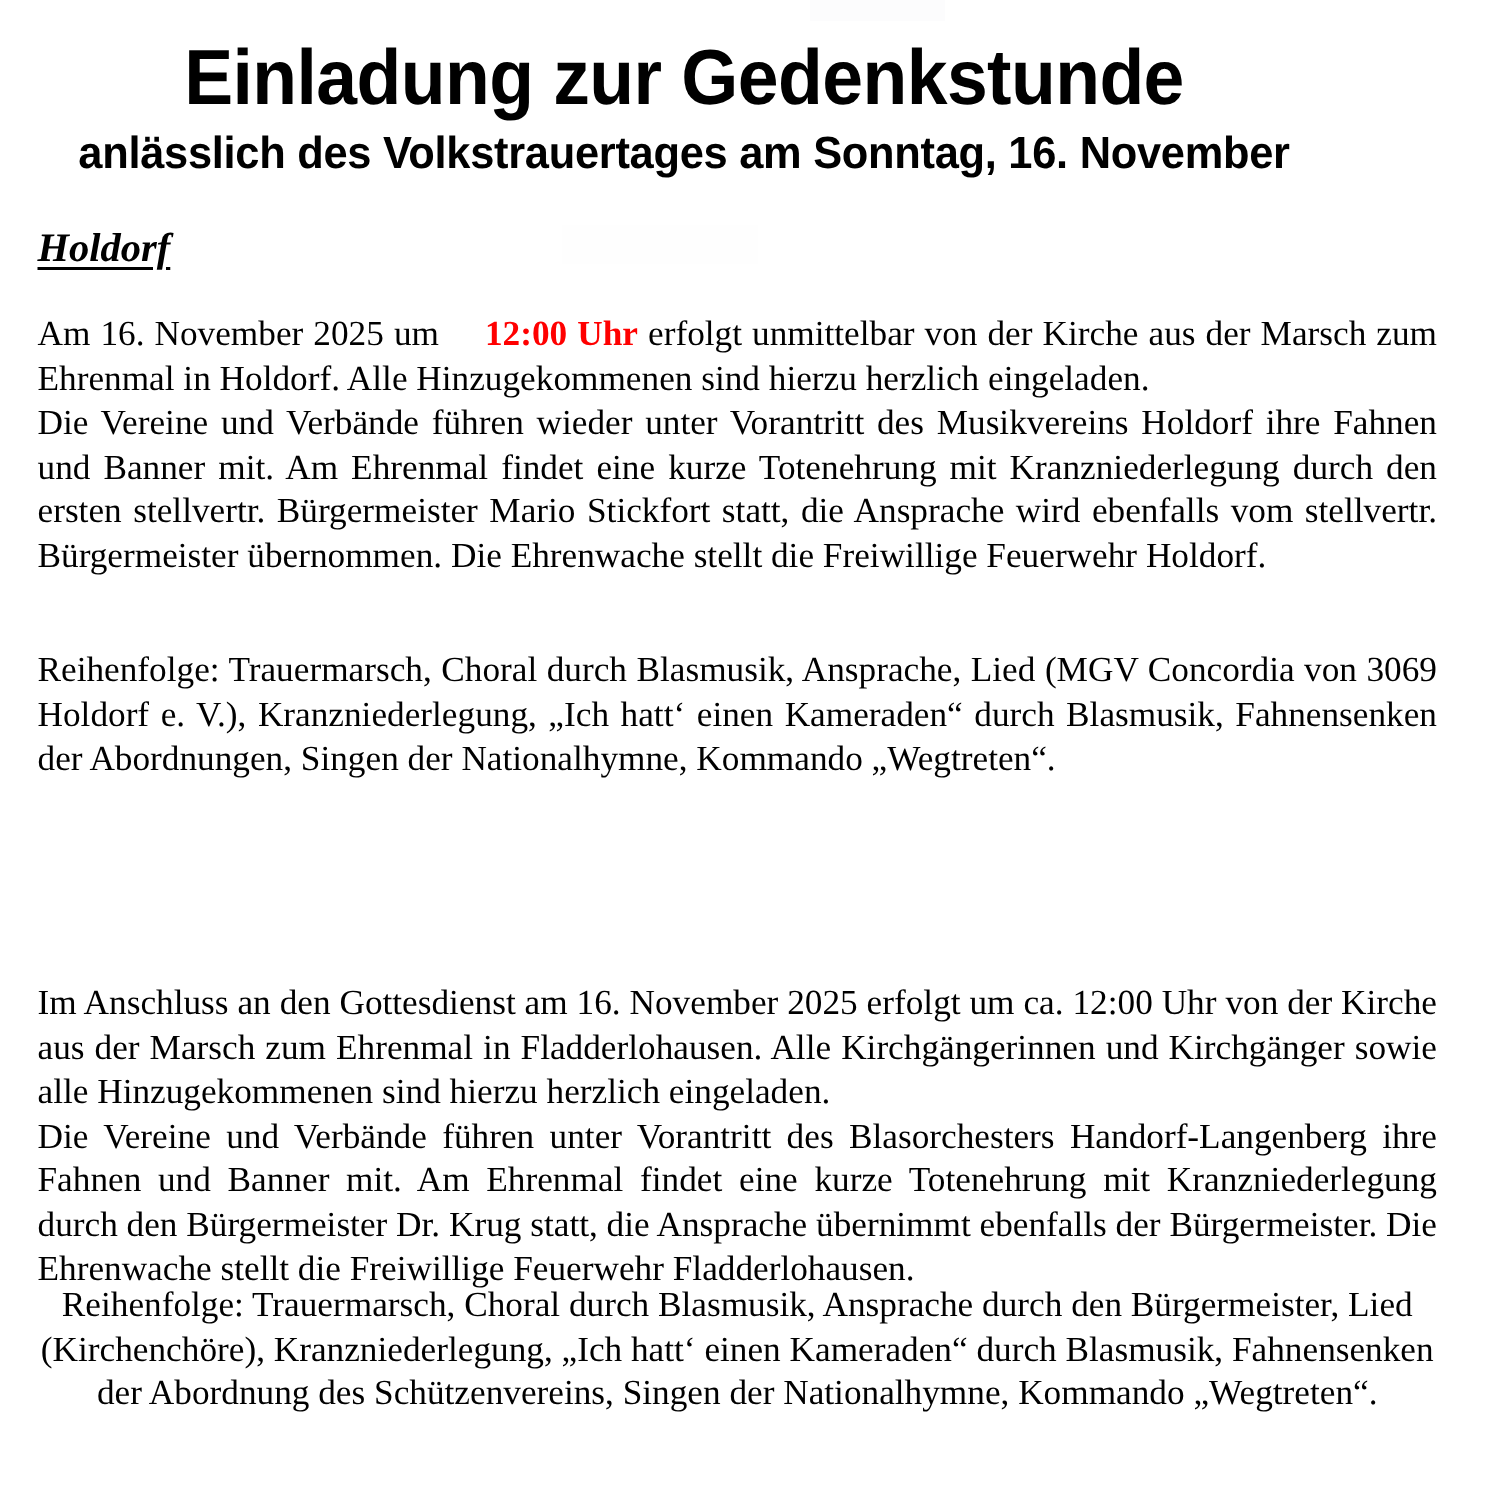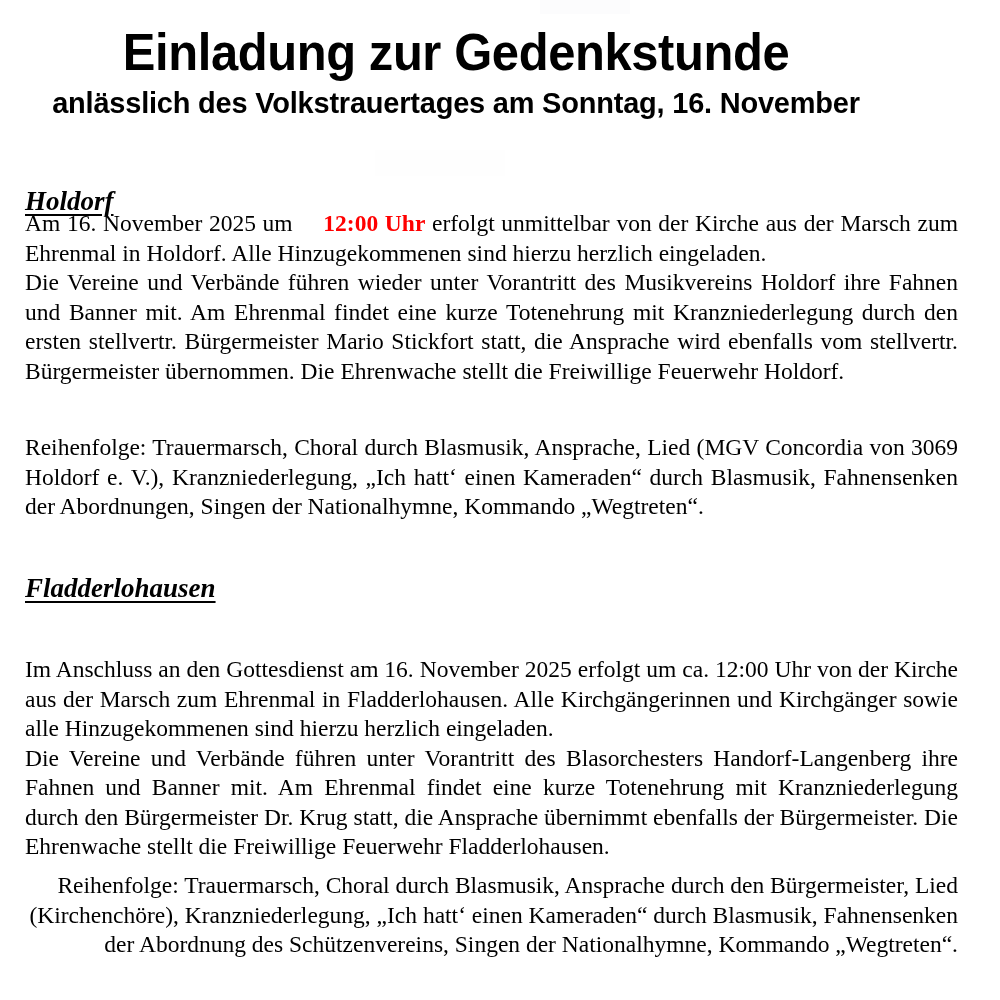--- a/index.html
+++ b/index.html
@@ -92,31 +92,30 @@
   }
   p.para {
     font-size: 23.5px;
     line-height: 29.5px;
     text-align: justify;
     text-justify: inter-word;
     margin: 0;
     hyphens: none;
   }
   p.para.last-left {
-    text-align: right;
-    margin-top: 15px;
+    text-align: center;
   }
   .redtime {
     color: #ff0000;
     font-weight: bold;
     margin-left: 24px;
   }
 
   
-  #heading-holdorf-wrap       { position: absolute; left: 25px; top: 150px; margin-top: 36px; }
+  #heading-holdorf-wrap       { position: absolute; left: 25px; top: 150px; }
   #holdorf-para-1             { position: absolute; left: 25px; top: 209px; width: 933px; }
   #holdorf-para-2             { position: absolute; left: 25px; top: 433px; width: 933px; }
   #heading-fladderlohausen-wrap { position: absolute; left: 25px; top: 573px; }
   #fladder-para-1             { position: absolute; left: 25px; top: 655px; width: 933px; }
   #fladder-para-2             { position: absolute; left: 25px; top: 856px; width: 933px; }
 </style>
 </head>
 <body>
 
 <div class="page">
@@ -133,23 +132,20 @@
   </div>
 
   <div id="holdorf-para-1" class="body-block">
     <p class="para"><span>Am 16. November 2025 um </span><span class="redtime">12:00 Uhr</span><span> erfolgt unmittelbar von der Kirche aus der Marsch zum Ehrenmal in Holdorf. Alle Hinzugekommenen sind hierzu herzlich eingeladen.</span><br><span>Die Vereine und Verbände führen wieder unter Vorantritt des Musikvereins Holdorf ihre Fahnen und Banner mit. Am Ehrenmal findet eine kurze Totenehrung mit Kranzniederlegung durch den ersten stellvertr. Bürgermeister Mario Stickfort statt, die Ansprache wird ebenfalls vom stellvertr. Bürgermeister übernommen. Die Ehrenwache stellt die Freiwillige Feuerwehr Holdorf.</span></p>
   </div>
 
   <div id="holdorf-para-2" class="body-block">
     <p class="para">Reihenfolge: Trauermarsch, Choral durch Blasmusik, Ansprache, Lied (MGV Concordia von 3069 Holdorf e. V.), Kranzniederlegung, „Ich hatt‘ einen Kameraden“ durch Blasmusik, Fahnensenken der Abordnungen, Singen der Nationalhymne, Kommando „Wegtreten“.</p>
   </div>
 
-  <div id="heading-fladderlohausen-wrap">
-    <span class="section-heading">Fladderlohausen</span>
-  </div>
 
   <div id="fladder-para-1" class="body-block">
     <p class="para"><span>Im Anschluss an den Gottesdienst am 16. November 2025 erfolgt um ca. 12:00 Uhr von der Kirche aus der Marsch zum Ehrenmal in Fladderlohausen. Alle Kirchgängerinnen und Kirchgänger sowie alle Hinzugekommenen sind hierzu herzlich eingeladen.</span><br><span>Die Vereine und Verbände führen unter Vorantritt des Blasorchesters Handorf-Langenberg ihre Fahnen und Banner mit. Am Ehrenmal findet eine kurze Totenehrung mit Kranzniederlegung durch den Bürgermeister Dr. Krug statt, die Ansprache übernimmt ebenfalls der Bürgermeister. Die Ehrenwache stellt die Freiwillige Feuerwehr Fladderlohausen.</span></p>
   </div>
 
   <div id="fladder-para-2" class="body-block">
     <p class="para last-left">Reihenfolge: Trauermarsch, Choral durch Blasmusik, Ansprache durch den Bürgermeister, Lied (Kirchenchöre), Kranzniederlegung, „Ich hatt‘ einen Kameraden“ durch Blasmusik, Fahnensenken der Abordnung des Schützenvereins, Singen der Nationalhymne, Kommando „Wegtreten“.</p>
   </div>
 
 </div>

